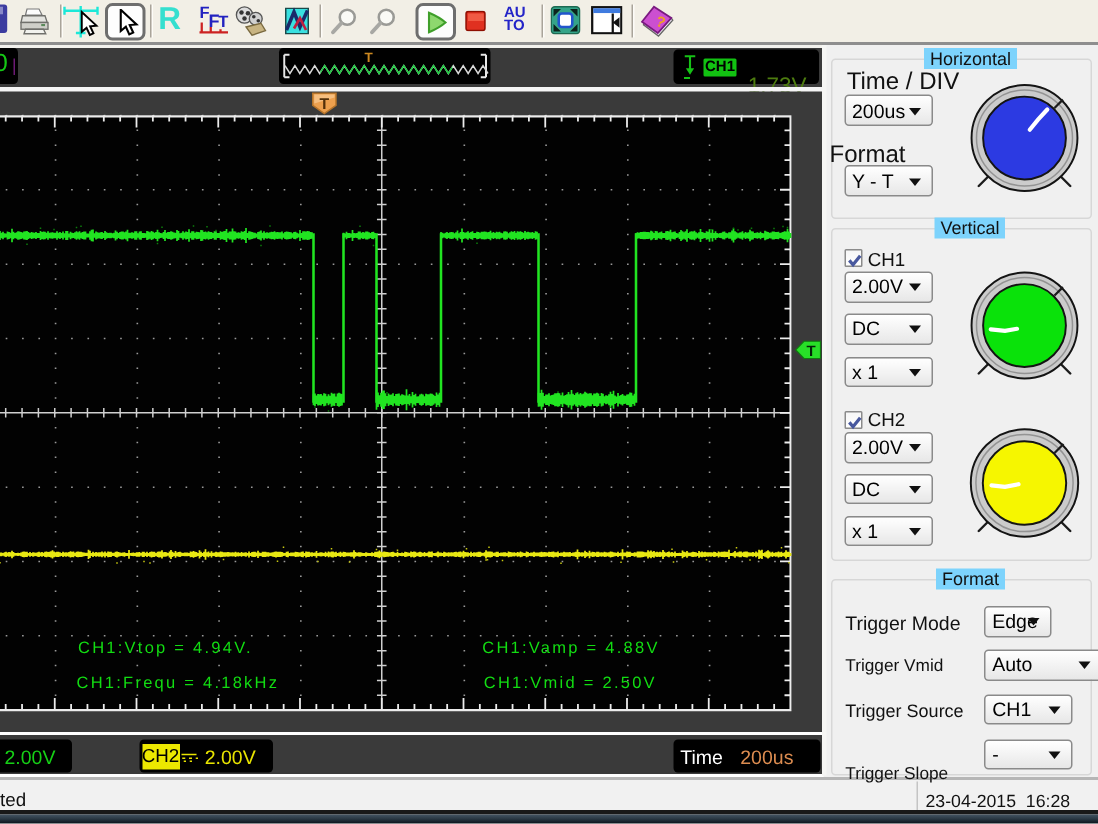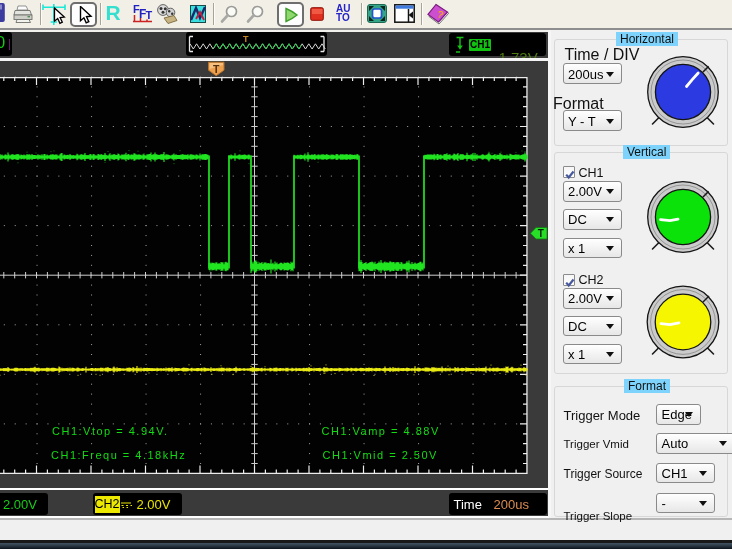--- a/index.html
+++ b/index.html
@@ -210,20 +210,25 @@
     <span class="abs" style="left:43.5px;top:3.5px;font-size:13px;color:#e8e400">2.00V</span>
   </div>
   <div class="blackbox" style="left:448.5px;top:3px;width:98.5px;height:22px">
     <span class="abs" style="left:5px;top:3.5px;font-size:13px;color:#ffffff">Time</span>
     <span class="abs" style="left:45px;top:3.5px;font-size:13px;color:#dc8c50">200us</span>
   </div>
 </div>
 
 <div class="abs" id="st-line-a"></div>
 <div class="abs" id="st-line-b"></div>
+<div class="abs" id="statusbar">
+  <span class="abs" style="left:0px;top:6.5px;font-size:12.5px;color:#111">ted</span>
+  <div class="abs" style="left:611px;top:1px;width:1px;height:19px;background:#c4c4c4"></div>
+  <span class="abs" style="left:617px;top:7px;font-size:11.8px;color:#111">23-04-2015&nbsp; 16:28</span>
+</div>
 <div class="abs" id="st-dark"></div>
 <div class="abs" id="st-band"></div>
 
 <div class="abs" id="panel"></div>
 <div class="abs" style="left:547.5px;top:30px;width:3px;height:487px;background:#f6f6f4"></div>
 
 <div class="abs group" style="left:553.5px;top:38.5px;width:174px;height:107.5px"></div>
 <div class="abs gtitle" style="left:616px;top:32px">Horizontal</div>
 <div class="abs group" style="left:553.5px;top:151.5px;width:174px;height:222.5px"></div>
 <div class="abs gtitle" style="left:623px;top:145px">Vertical</div>

